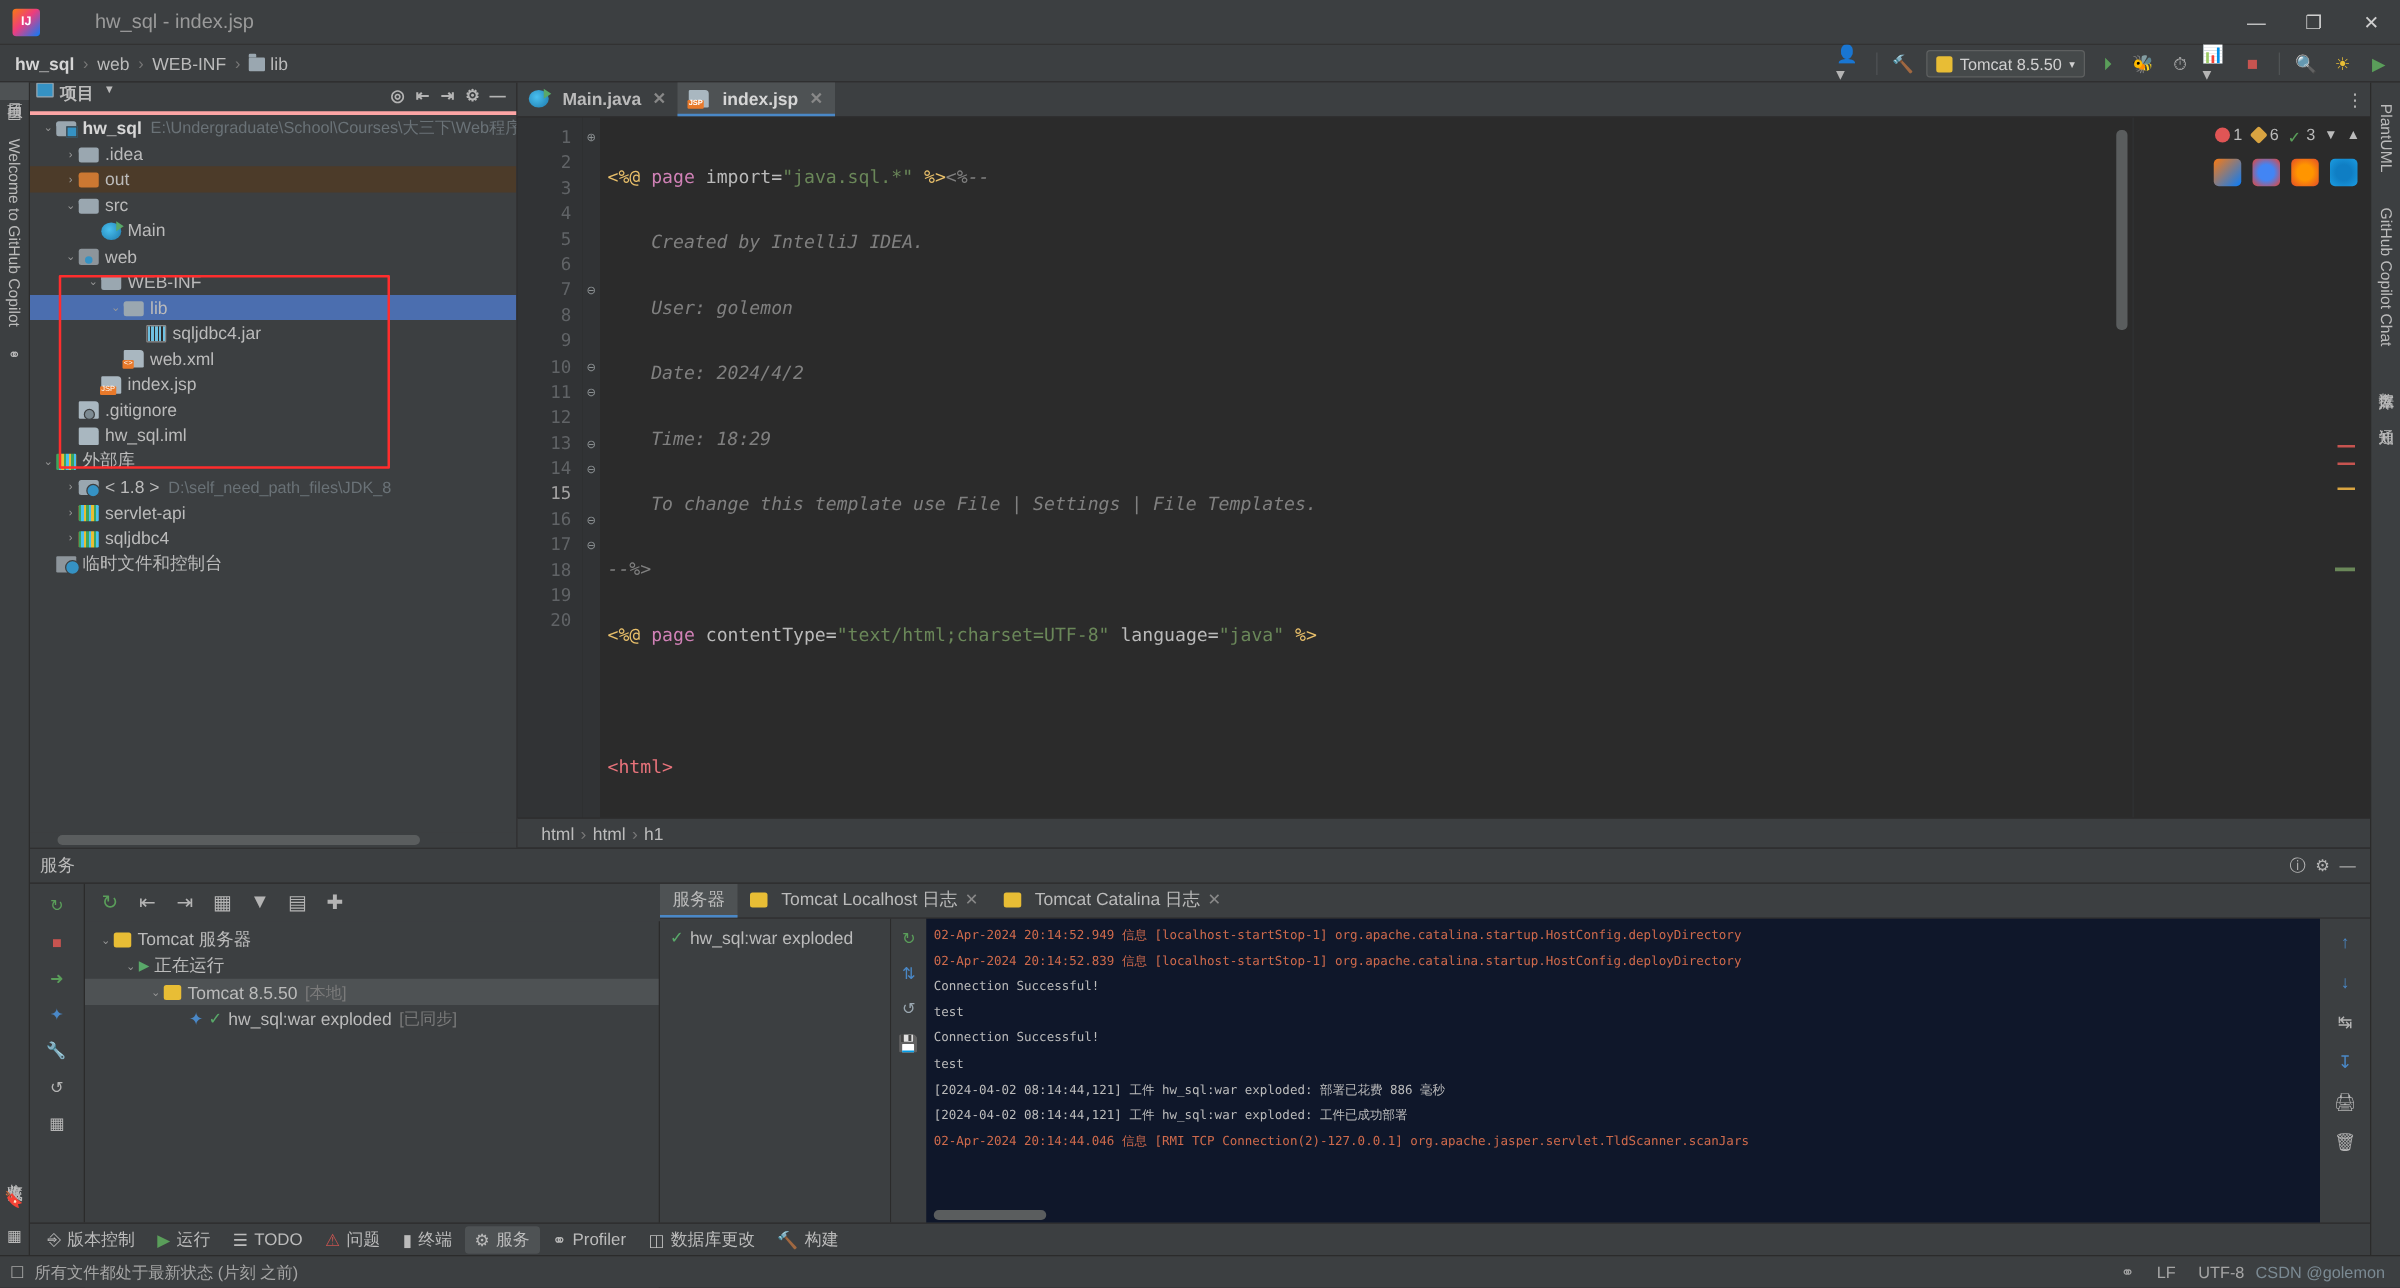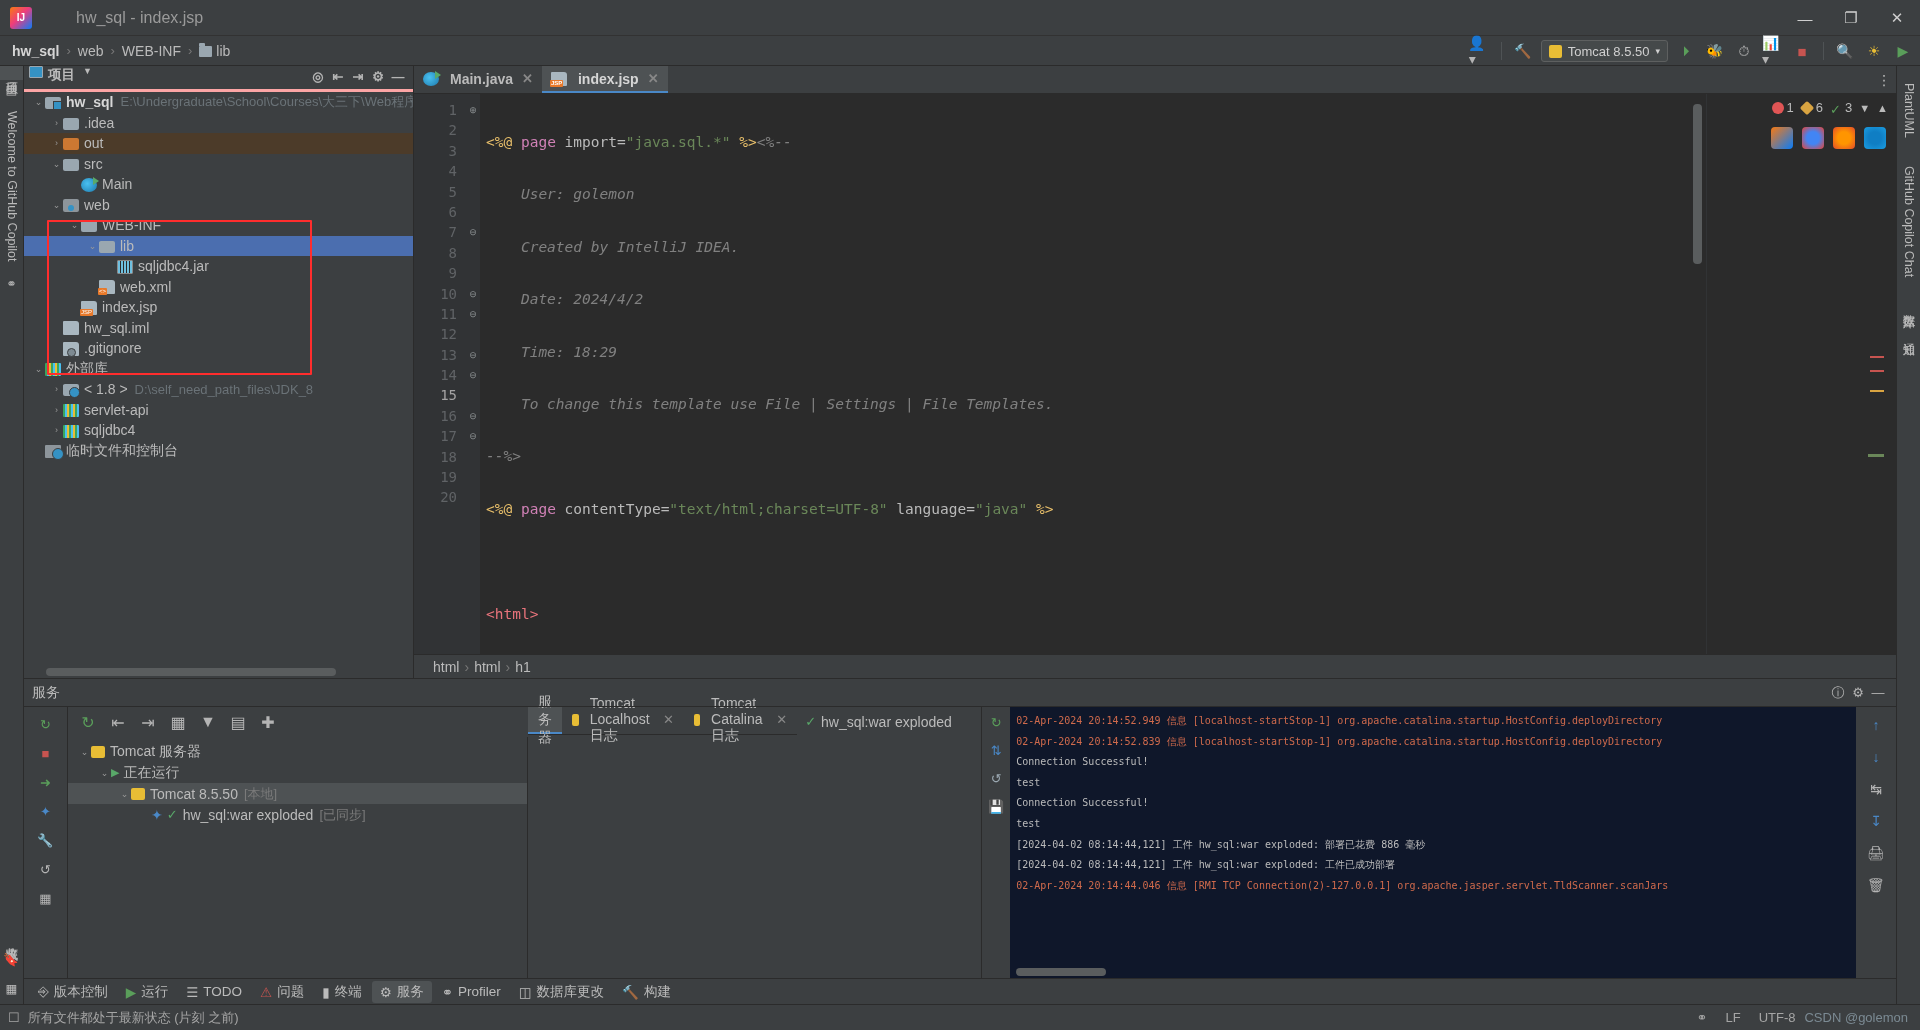--- a/index.html
+++ b/index.html
@@ -256,21 +256,21 @@
   .svc-toolbar2 {
     height: 30px; display: flex; align-items: center; gap: 6px; padding: 0 8px; flex: 0 0 30px;
   }
   .srow { height: 21px; display: flex; align-items: center; white-space: nowrap; }
   .srow.sel { background: #4e5254; }
   .scheck { color: #59a869; margin-right: 5px; font-size: 13px; }
   .splay { color: #59a869; font-size: 11px; margin-right: 4px; }
   .sdim { color: #7a7a7a; margin-left: 6px; font-size: 13px; }
   .cat-sm { width: 14px; height: 12px; background:#e8bd35; border-radius: 2px; margin-right:5px; display:inline-block;}
 
-  .svc-right { flex: 1 1 auto; display: flex; flex-direction: row; min-width: 0; }
+  .svc-right { flex: 1 1 auto; display: flex; flex-direction: column; min-width: 0; }
   .svc-tabs {
     height: 28px; flex: 0 0 28px; display: flex; align-items: stretch; border-bottom: 1px solid #2b2b2b;
   }
   .stab {
     display: flex; align-items: center; gap: 6px; padding: 0 10px; font-size: 14px; color: #bbbbbb;
     border-bottom: 2px solid transparent;
   }
   .stab.active { background: #4e5254; border-bottom: 2px solid #4a88c7; }
   .stab .x { color: #888; font-size: 13px; }
   .svc-main { flex: 1 1 auto; display: flex; min-height: 0; }
@@ -452,29 +452,29 @@
                 </div>
                 <div class="trow" style="padding-left: 44px;">
                   <span class="arrow"></span>
                   <span class="ic ic-file">
                     <span class="tag">JSP</span>
                   </span>
                   <span class="tlabel">index.jsp</span>
                 </div>
                 <div class="trow" style="padding-left: 26px;">
                   <span class="arrow"></span>
-                  <span class="ic ic-file"></span>
-                  <span class="tlabel">hw_sql.iml</span>
-                </div>
-                <div class="trow" style="padding-left: 26px;">
-                  <span class="arrow"></span>
                   <span class="ic ic-file">
                     <span class="tagdot"></span>
                   </span>
                   <span class="tlabel">.gitignore</span>
+                </div>
+                <div class="trow" style="padding-left: 26px;">
+                  <span class="arrow"></span>
+                  <span class="ic ic-file"></span>
+                  <span class="tlabel">hw_sql.iml</span>
                 </div>
                 <div class="trow" style="padding-left: 8px;">
                   <span class="arrow">⌄</span>
                   <span class="ic ic-lib"></span>
                   <span class="tlabel">外部库</span>
                 </div>
                 <div class="trow" style="padding-left: 26px;">
                   <span class="arrow">›</span>
                   <span class="ic ic-sdk"></span>
                   <span class="tlabel">&lt; 1.8 &gt;</span>
@@ -561,22 +561,22 @@
                 <div>⊖</div>
                 <div></div>
                 <div>⊖</div>
                 <div>⊖</div>
                 <div></div>
                 <div></div>
                 <div></div>
               </div>
             <div class="code">
               <div class="cline"><span class="kw">&lt;%@</span> <span class="pink">page</span> <span class="attr">import</span>=<span class="str">"java.sql.*"</span> <span class="kw">%&gt;</span><span class="cmt">&lt;%--</span></div>
+              <div class="cline"><span class="cmt">    Created by IntelliJ IDEA.</span></div>
               <div class="cline"><span class="cmt">    User: golemon</span></div>
-              <div class="cline"><span class="cmt">    Created by IntelliJ IDEA.</span></div>
               <div class="cline"><span class="cmt">    Date: 2024/4/2</span></div>
               <div class="cline"><span class="cmt">    Time: 18:29</span></div>
               <div class="cline"><span class="cmt">    To change this template use File | Settings | File Templates.</span></div>
               <div class="cline"><span class="cmt">--%&gt;</span></div>
               <div class="cline"><span class="kw">&lt;%@</span> <span class="pink">page</span> <span class="attr">contentType</span>=<span class="str">"text/html;charset=UTF-8"</span> <span class="attr">language</span>=<span class="str">"java"</span> <span class="kw">%&gt;</span></div>
               <div class="cline"></div>
               <div class="cline"><span class="tag">&lt;html&gt;</span></div>
               
               
               

